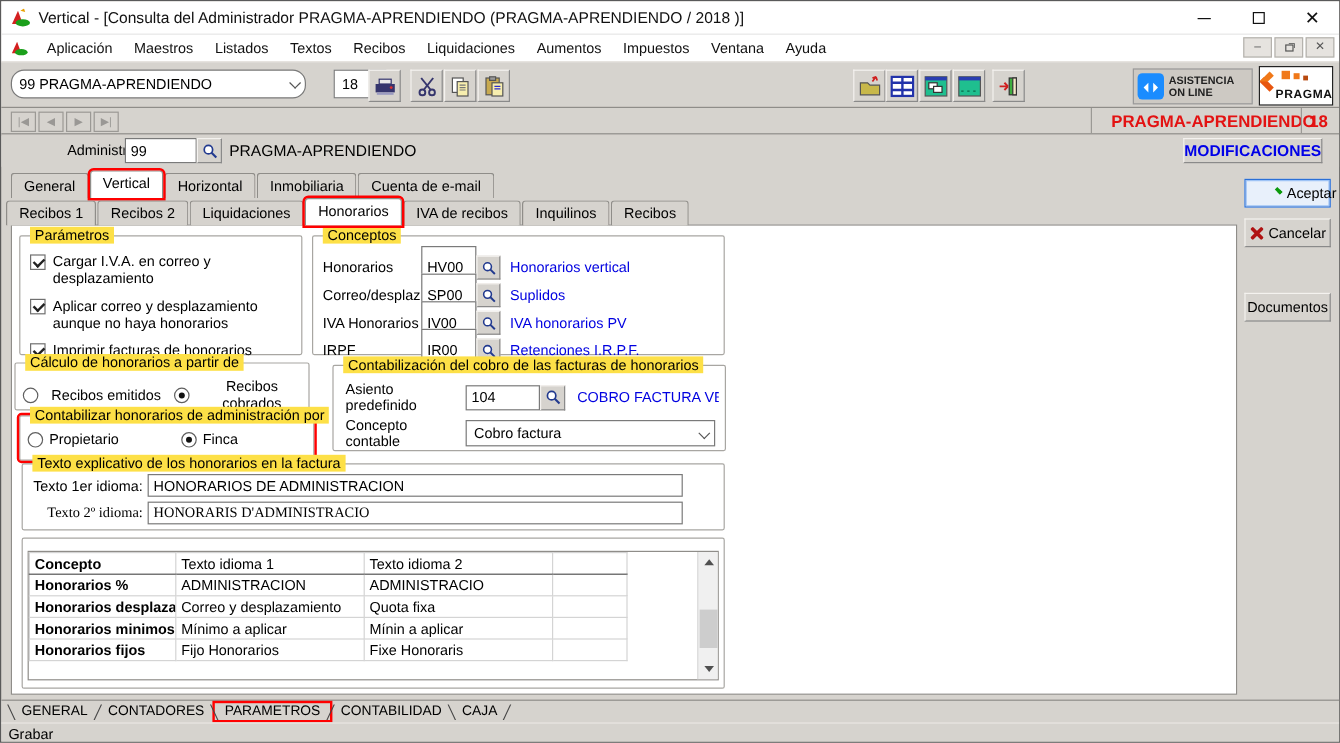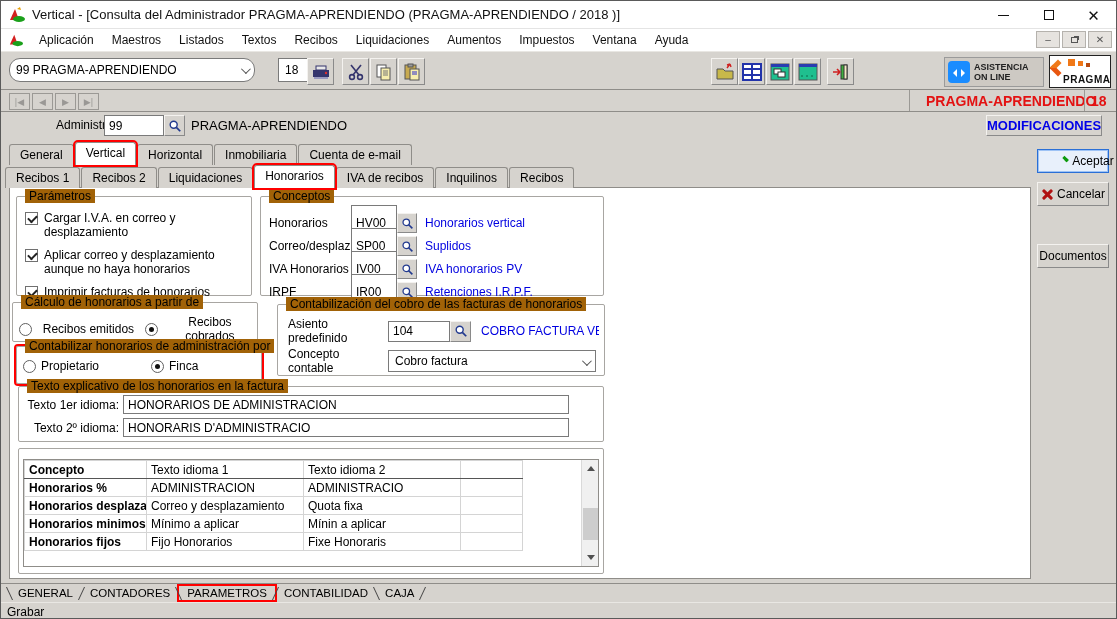--- a/index.html
+++ b/index.html
@@ -52,21 +52,21 @@
   .searchbtn { background:#d6d3ce; border:1px solid; border-color:#f4f2ef #8a8a8a #8a8a8a #f4f2ef; display:flex; align-items:center; justify-content:center; }
   .modif { position:absolute; left:985px; top:2px; width:116px; height:21px; background:#d6d3ce; border:1px solid; border-color:#f4f2ef #8a8a8a #8a8a8a #f4f2ef; color:#0000e8; font-weight:bold; font-size:13px; display:flex; align-items:center; justify-content:center; }
   
   .tabstrip { position:absolute; display:flex; align-items:flex-end; }
   .tab { height:21px; padding:3px 10px 0; background:#d6d3ce; border:1px solid #8f8d89; border-bottom:none; border-radius:3px 3px 0 0; margin-right:1px; font-size:12px; white-space:nowrap; }
   .tab.sel { background:#fff; height:23px; position:relative; z-index:2; }
   .hl { outline:2px solid #f00; outline-offset:0px; }
   
   .page { position:absolute; left:8px; top:186px; width:1022px; height:392px; background:#fff; border:1px solid #8f8d89; }
   .gb { position:absolute; border:1px solid #a8a6a2; border-radius:2px; }
-  .gb > .legend { position:absolute; top:-8px; left:8px; background:#a16207; padding:0 4px; font-size:12px; white-space:nowrap; }
+  .gb > .legend { position:absolute; top:-8px; left:8px; background:#fde047; padding:0 4px; font-size:12px; white-space:nowrap; }
   .cbrow { display:flex; gap:6px; margin:0 0 9px 8px; align-items:flex-start; }
   .cb { width:13px; height:13px; background:#fff; border:1px solid #707070; position:relative; flex:0 0 auto; margin-top:1px; }
   .cb.on:after { content:""; position:absolute; left:2px; top:2px; width:7px; height:4px; border-left:2px solid #222; border-bottom:2px solid #222; transform:rotate(-45deg); }
   .radio { width:13px; height:13px; border:1px solid #606060; border-radius:50%; background:#fff; position:relative; flex:0 0 auto; }
   .radio.on:after { content:""; position:absolute; left:3px; top:3px; width:5px; height:5px; border-radius:50%; background:#111; }
   .radrow { display:flex; align-items:center; gap:5px; }
   .bluetxt { color:#0000e0; font-size:12px; white-space:nowrap; }
   .crow { position:absolute; display:flex; align-items:center; }
   .codebox { width:46px; height:36px; }
   .sbtn20 { width:20px; height:20px; }
@@ -405,21 +405,21 @@
     </div>
 
     <div class="gb" style="left:8px; top:198px; width:586px; height:56px;">
       <span class="legend">Texto explicativo de los honorarios en la factura</span>
       <div class="crow" style="left:0; top:8px;">
         <span class="lbl" style="width:100px; text-align:right; margin-right:4px;">Texto 1er idioma:</span>
         <div class="inputbox" style="width:446px; height:19px;">
             <span>HONORARIOS DE ADMINISTRACION</span>
           </div>
       </div>
-      <div class="crow" style="left:0; top:31px;">
+      <div class="crow" style="left:0; top:31px;font-family:Liberation Serif, serif;">
         <span class="lbl" style="width:100px; text-align:right; margin-right:4px;">Texto 2º idioma:</span>
         <div class="inputbox" style="width:446px; height:19px;">
             <span>HONORARIS D'ADMINISTRACIO</span>
           </div>
       </div>
     </div>
 
     <div class="gb" style="left:8px; top:260px; width:586px; height:126px;">
       <div class="tblwrap">
         <table class="grid">

